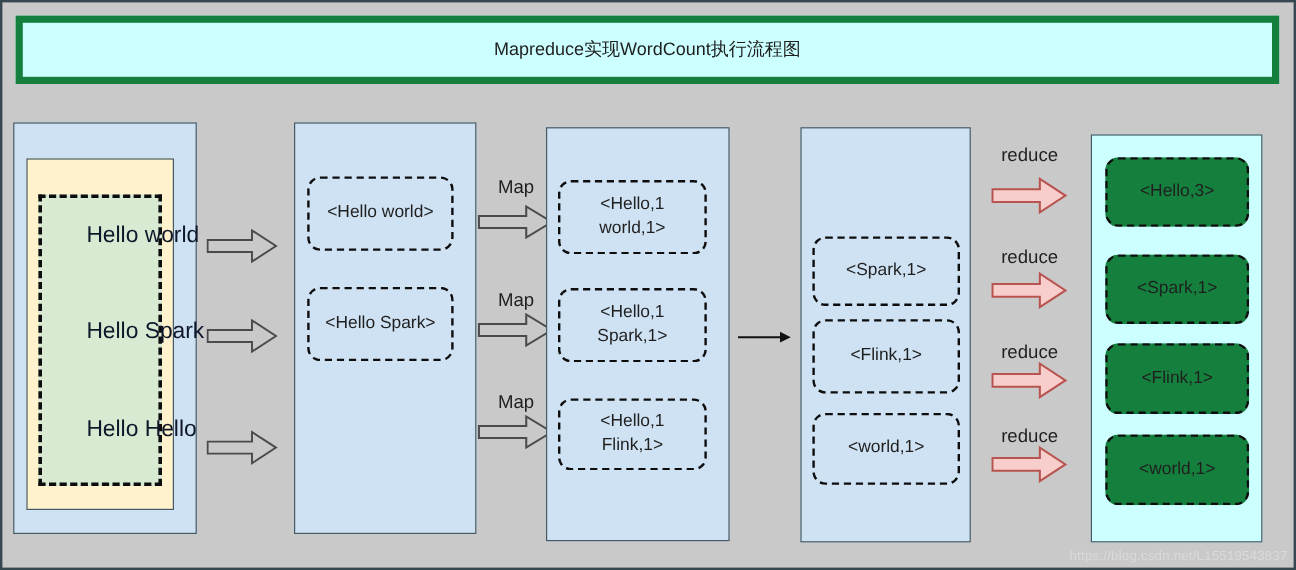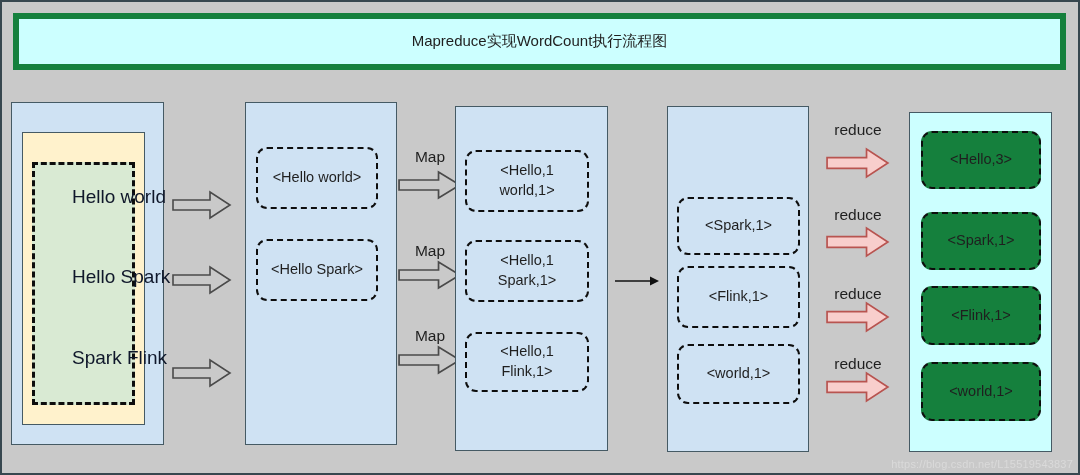--- a/index.html
+++ b/index.html
@@ -36,21 +36,21 @@
 
   <div class="title-bar">
     <span>Mapreduce实现WordCount执行流程图</span>
   </div>
 
   <div class="flow-col" style="left:9px;top:100px;width:153px;height:343px"></div>
   <div class="yellow-box"></div>
   <div class="green-box"></div>
   <div class="src-line" style="top:184px">Hello world</div>
   <div class="src-line" style="top:264px">Hello Spark</div>
-  <div class="src-line" style="top:345px">Spark Flink</div>
+  <div class="src-line" style="top:345px">Hello Hello</div>
 
   <svg class="block-arrow" style="left:170px;top:188px" width="60" height="30" viewBox="0 0 60 30" preserveAspectRatio="none">
       <polygon points="1,10 38,10 38,2 58,15 38,28 38,20 1,20" fill="none" stroke="#4a4a4a" stroke-width="1.6"></polygon>
     </svg>
   <svg class="block-arrow" style="left:170px;top:263px" width="60" height="30" viewBox="0 0 60 30" preserveAspectRatio="none">
       <polygon points="1,10 38,10 38,2 58,15 38,28 38,20 1,20" fill="none" stroke="#4a4a4a" stroke-width="1.6"></polygon>
     </svg>
   <svg class="block-arrow" style="left:170px;top:356px" width="60" height="30" viewBox="0 0 60 30" preserveAspectRatio="none">
       <polygon points="1,10 38,10 38,2 58,15 38,28 38,20 1,20" fill="none" stroke="#4a4a4a" stroke-width="1.6"></polygon>
     </svg>

